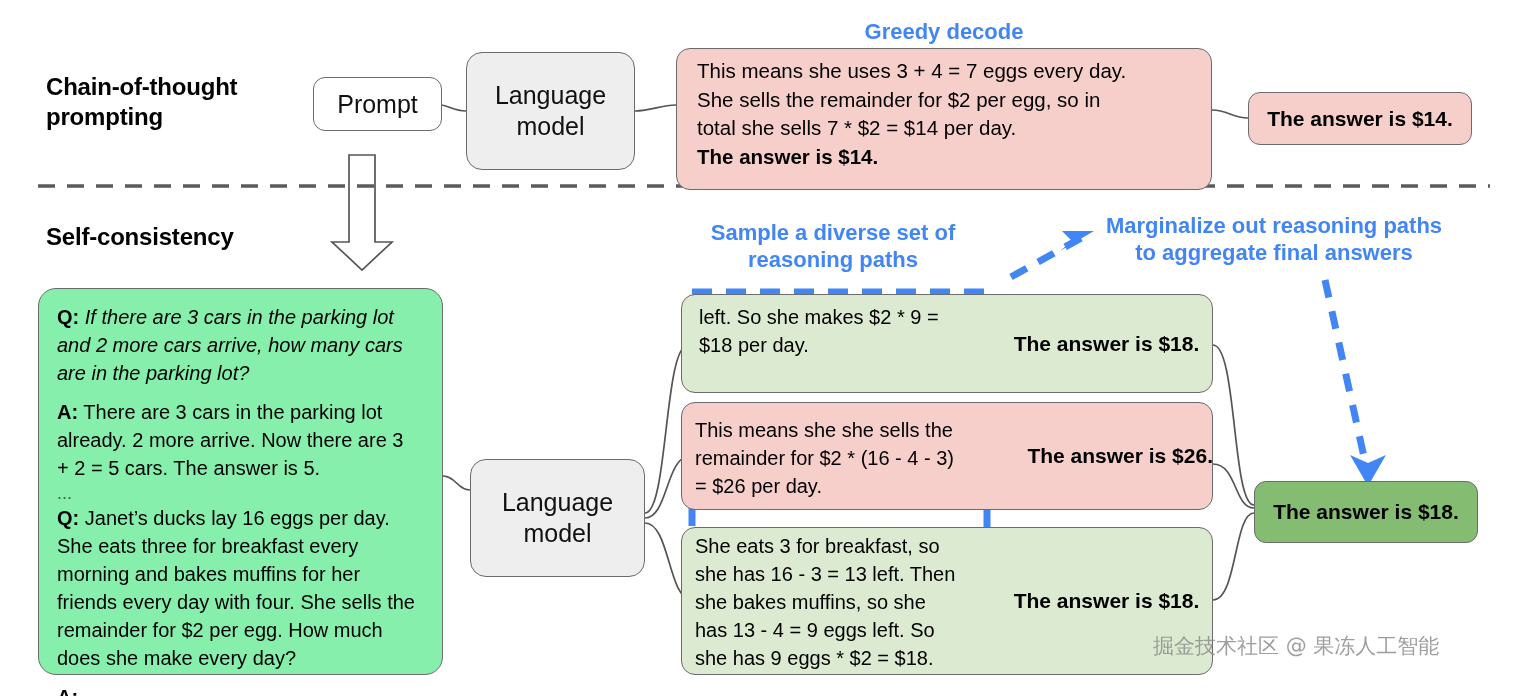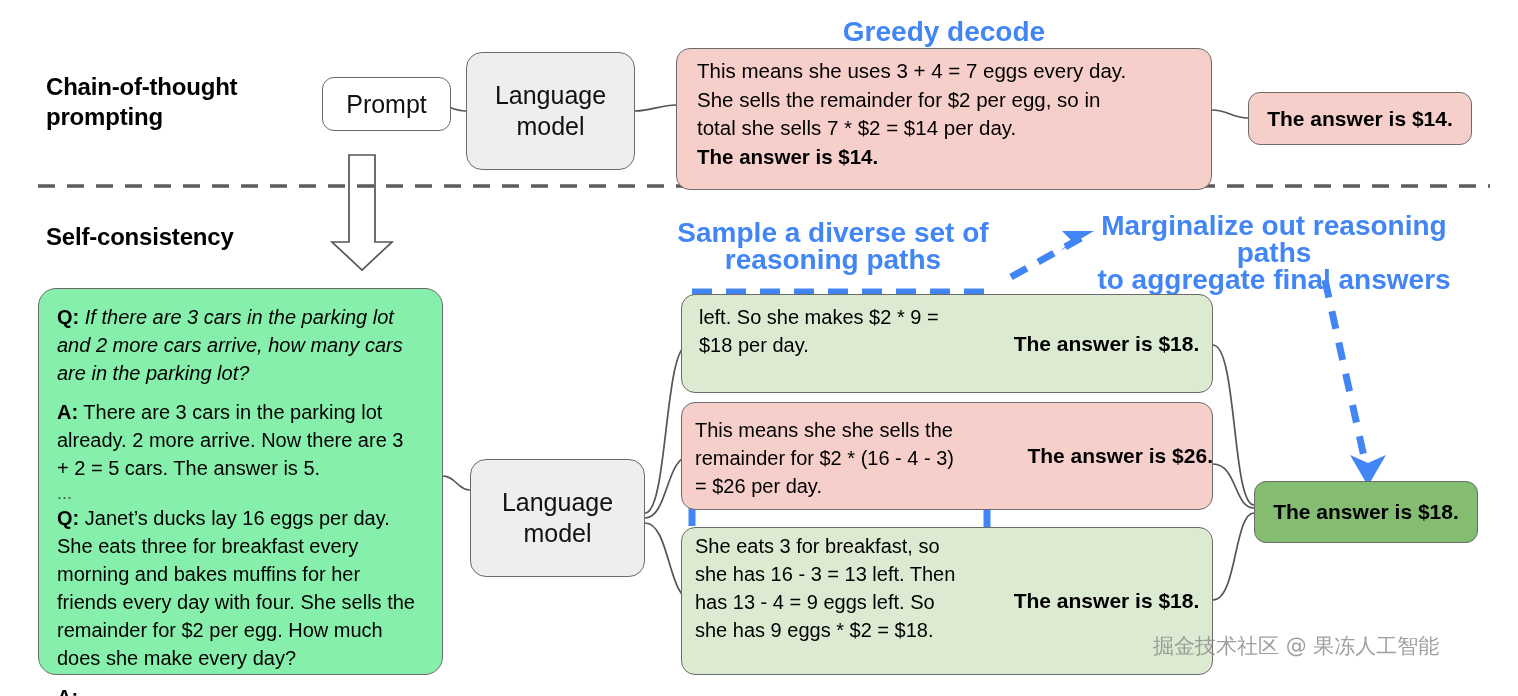--- a/index.html
+++ b/index.html
@@ -9,21 +9,21 @@
   svg.layer{pointer-events:none;}
 
   .box{position:absolute;box-sizing:border-box;border:1.6px solid #6b6b6b;
        border-radius:12px;display:flex;align-items:center;justify-content:center;}
   .rbox{position:absolute;box-sizing:border-box;border:1.6px solid #6b6b6b;
         border-radius:14px;}
 
   .sect-title{position:absolute;font-weight:bold;font-size:24px;line-height:30px;
               letter-spacing:-0.2px;color:#000;}
 
-  .blue-label{position:absolute;color:#4285f4;font-weight:bold;font-size:28px;
+  .blue-label{position:absolute;color:#4285f4;font-weight:bold;font-size:22px;
               line-height:27px;text-align:center;}
 
   .lm-label{font-size:25px;line-height:31px;text-align:center;color:#111;}
   .prompt-label{font-size:25px;color:#111;}
 
   .para{font-size:20.5px;line-height:28.5px;color:#000;}
   .para.sm{font-size:20px;line-height:28px;}
   .bold{font-weight:bold;}
   .ital{font-style:italic;}
 
@@ -68,21 +68,21 @@
   <polygon points="1094,231 1062,231 1072,241 1060,251" fill="#4285f4"></polygon>
 
   <line x1="1325" y1="280" x2="1366" y2="466" stroke="#4285f4" stroke-width="7" stroke-dasharray="18 14"></line>
   <polygon points="1368,486 1350,455 1368,463 1386,455" fill="#4285f4"></polygon>
 </svg>
 
 <div class="sect-title" style="left:46px;top:72px;width:260px;">
   <span>Chain-of-thought prompting</span>
 </div>
 
-<div class="box" style="left:322px;top:77px;width:129px;height:54px;background:#ffffff;">
+<div class="box" style="left:313px;top:77px;width:129px;height:54px;background:#ffffff;">
   <span class="prompt-label">Prompt</span>
 </div>
 
 <div class="box" style="left:466px;top:52px;width:169px;height:118px;background:#eeeeee;border-radius:16px;">
   <div class="lm-label">
     <div>Language</div>
     <div>model</div>
   </div>
 </div>
 
@@ -163,20 +163,21 @@
   <div>= $26 per day.</div>
 </div>
 <div class="answer-cell" style="left:1000px;top:402px;width:213px;height:108px;justify-content:flex-end;">
   <span>The answer is $26.</span>
 </div>
 
 <div class="rbox" style="left:681px;top:527px;width:532px;height:148px;background:#dcead1;"></div>
 <div class="para sm" style="position:absolute;left:695px;top:532px;width:290px;">
   <div>She eats 3 for breakfast, so</div>
   <div>she has 16 - 3 = 13 left. Then</div>
+  <div>she bakes muffins, so she</div>
   <div>has 13 - 4 = 9 eggs left. So</div>
   <div>she has 9 eggs * $2 = $18.</div>
 </div>
 <div class="answer-cell" style="left:1000px;top:527px;width:213px;height:148px;justify-content:center;">
   <span>The answer is $18.</span>
 </div>
 
 <div class="ansbox" style="left:1254px;top:481px;width:224px;height:62px;background:#84bd71;justify-content:center;">
   <span>The answer is $18.</span>
 </div>

